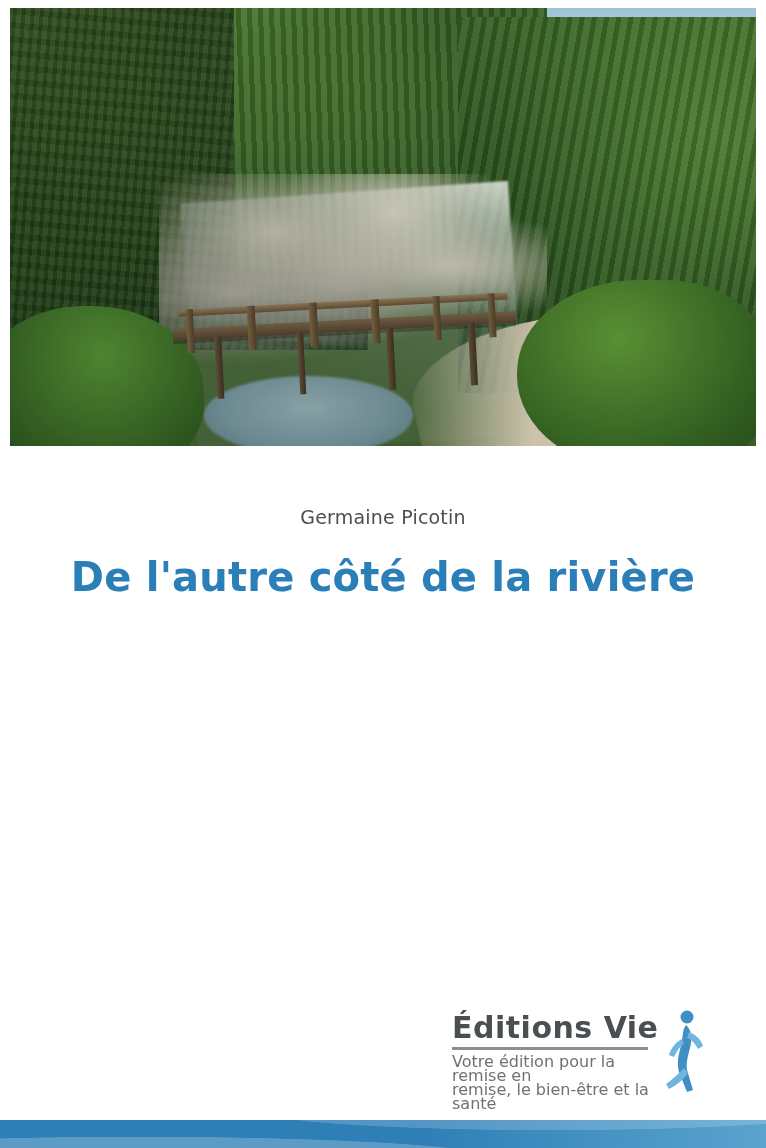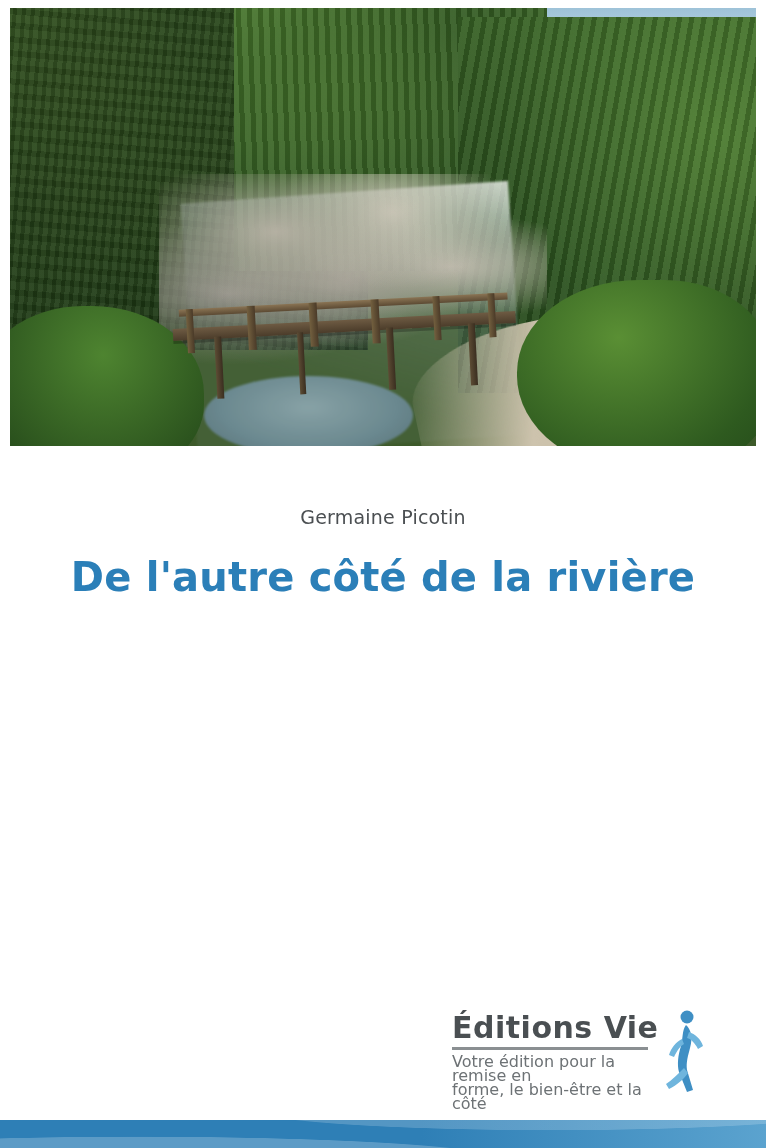--- a/index.html
+++ b/index.html
@@ -263,21 +263,21 @@
   <div class="text-zone">
     <div class="author">Germaine Picotin</div>
     <div class="title">De l'autre côté de la rivière</div>
   </div>
 
   <div class="logo">
     <div class="logo-name">Éditions Vie</div>
     <div class="logo-underline"></div>
     <div class="logo-tag">
       <div>Votre édition pour la remise en</div>
-      <div>forme, le bien-être et la côté</div>
+      <div>remise, le bien-être et la santé</div>
     </div>
     <svg class="logo-figure" viewBox="0 0 46 86">
       <circle cx="27" cy="9" r="6.5" fill="#3f8fc4"></circle>
       <path d="M26 17 C31 21, 33 30, 30 40 C28 48, 26 54, 27 62 L33 82 L27 84 L19 64 C17 57, 18 47, 21 38 C23 30, 22 22, 26 17 Z" fill="#3f8fc4"></path>
       <path d="M29 24 C35 26, 41 31, 43 38 L38 41 C35 35, 31 31, 27 30 Z" fill="#6fb5dd"></path>
       <path d="M22 31 C16 34, 11 40, 9 47 L14 49 C17 43, 20 38, 24 36 Z" fill="#6fb5dd"></path>
       <path d="M24 60 C18 66, 12 72, 6 76 L9 81 C17 77, 24 71, 28 65 Z" fill="#6fb5dd"></path>
     </svg>
   </div>
 

